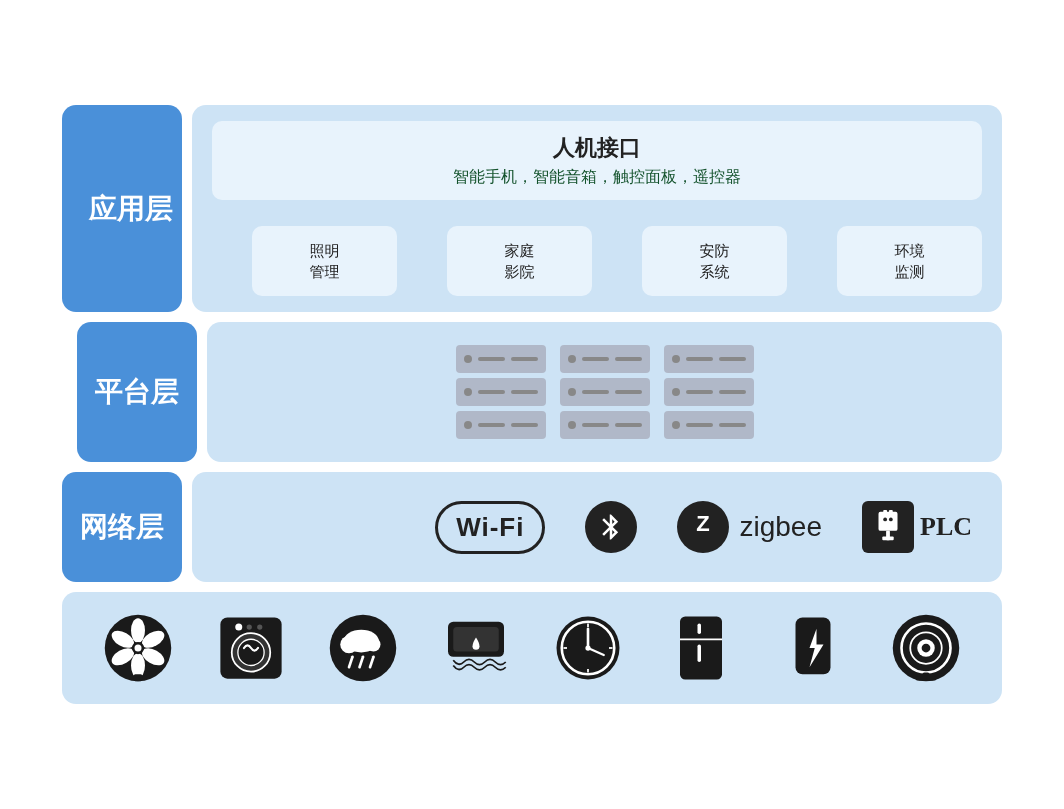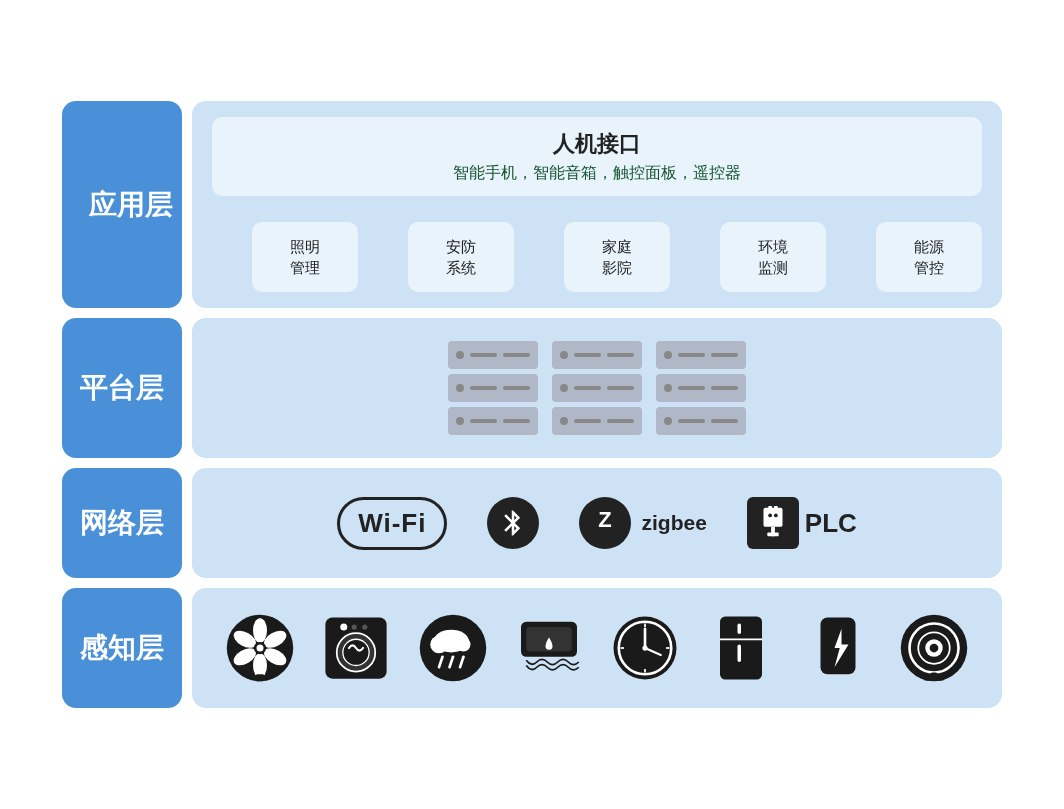--- a/index.html
+++ b/index.html
@@ -129,21 +129,21 @@
     }
 
     
     .network-content {
       flex: 1;
       background: #cde3f5;
       border-radius: 14px;
       padding: 16px 30px;
       display: flex;
       align-items: center;
-      justify-content: center;
+      justify-content: flex-end;
       gap: 40px;
     }
     .wifi-badge {
       border: 3px solid #222;
       border-radius: 30px;
       padding: 8px 18px;
       font-size: 26px;
       font-weight: 900;
       color: #222;
       font-family: Arial, sans-serif;
@@ -170,22 +170,22 @@
     .zigbee-logo {
       width: 52px;
       height: 52px;
       background: #222;
       border-radius: 50%;
       display: flex;
       align-items: center;
       justify-content: center;
     }
     .zigbee-text {
-      font-size: 21px;
-      font-weight: 700;
+      font-size: 28px;
+      font-weight: 400;
       color: #222;
       font-family: Arial, sans-serif;
     }
     .plc-group {
       display: flex;
       align-items: center;
       gap: 6px;
     }
     .plc-icon-box {
       background: #222;
@@ -193,21 +193,21 @@
       width: 52px;
       height: 52px;
       display: flex;
       align-items: center;
       justify-content: center;
     }
     .plc-text {
       font-size: 26px;
       font-weight: 900;
       color: #222;
-      font-family: Liberation Sans, sans-serif;
+      font-family: Liberation Serif, serif;
     }
 
     
     .perception-content {
       flex: 1;
       background: #cde3f5;
       border-radius: 14px;
       padding: 16px 20px;
       display: flex;
       align-items: center;
@@ -220,44 +220,43 @@
       align-items: center;
       justify-content: center;
     }
     .device-icon svg {
       width: 70px;
       height: 70px;
     }
 
     
     .row-app .layer-label { min-height: 200px; padding-left: 18px; }
-    .row-platform .layer-label { min-height: 140px; }
+    .row-platform .layer-label { min-height: 140px; margin-left: 15px; }
     .row-network .layer-label { min-height: 110px; text-align: right; }
     .row-perception .layer-label { min-height: 120px; }
   </style>
 </head>
 <body>
 
 <div class="diagram">
 
   <div class="row row-app">
     <div class="layer-label">
       <span>应用层</span>
     </div>
     <div class="layer-content">
       <div class="hmi-box">
         <div class="hmi-title">人机接口</div>
         <div class="hmi-subtitle">智能手机，智能音箱，触控面板，遥控器</div>
       </div>
       <div class="app-icons">
         <div class="app-icon-box">照明<br>管理</div>
+        <div class="app-icon-box">家庭<br>影院</div>
         <div class="app-icon-box">安防<br>系统</div>
-        <div class="app-icon-box">家庭<br>影院</div>
         <div class="app-icon-box">环境<br>监测</div>
-        <div class="app-icon-box">能源<br>管控</div>
       </div>
     </div>
   </div>
 
   <div class="row row-platform">
     <div class="layer-label">
       <span>平台层</span>
     </div>
     <div class="platform-content">
       <div class="servers">
@@ -341,23 +340,20 @@
             <rect x="18" y="24" width="4" height="10" rx="1" fill="white"></rect>
             <rect x="14" y="30" width="12" height="4" rx="1" fill="white"></rect>
           </svg>
         </div>
         <div class="plc-text">PLC</div>
       </div>
     </div>
   </div>
 
   <div class="row row-perception">
-    <div class="layer-label">
-      <span>感知层</span>
-    </div>
     <div class="perception-content">
 
       <div class="device-icon">
         <svg viewBox="0 0 80 80" width="75" height="75">
           <circle cx="40" cy="40" r="38" fill="#1a1a1a"></circle>
           <circle cx="40" cy="40" r="5" fill="#fff"></circle>
 
           <ellipse cx="40" cy="20" rx="8" ry="14" fill="#fff" transform="rotate(0 40 40)"></ellipse>
           <ellipse cx="40" cy="20" rx="8" ry="14" fill="#fff" transform="rotate(60 40 40)"></ellipse>
           <ellipse cx="40" cy="20" rx="8" ry="14" fill="#fff" transform="rotate(120 40 40)"></ellipse>

